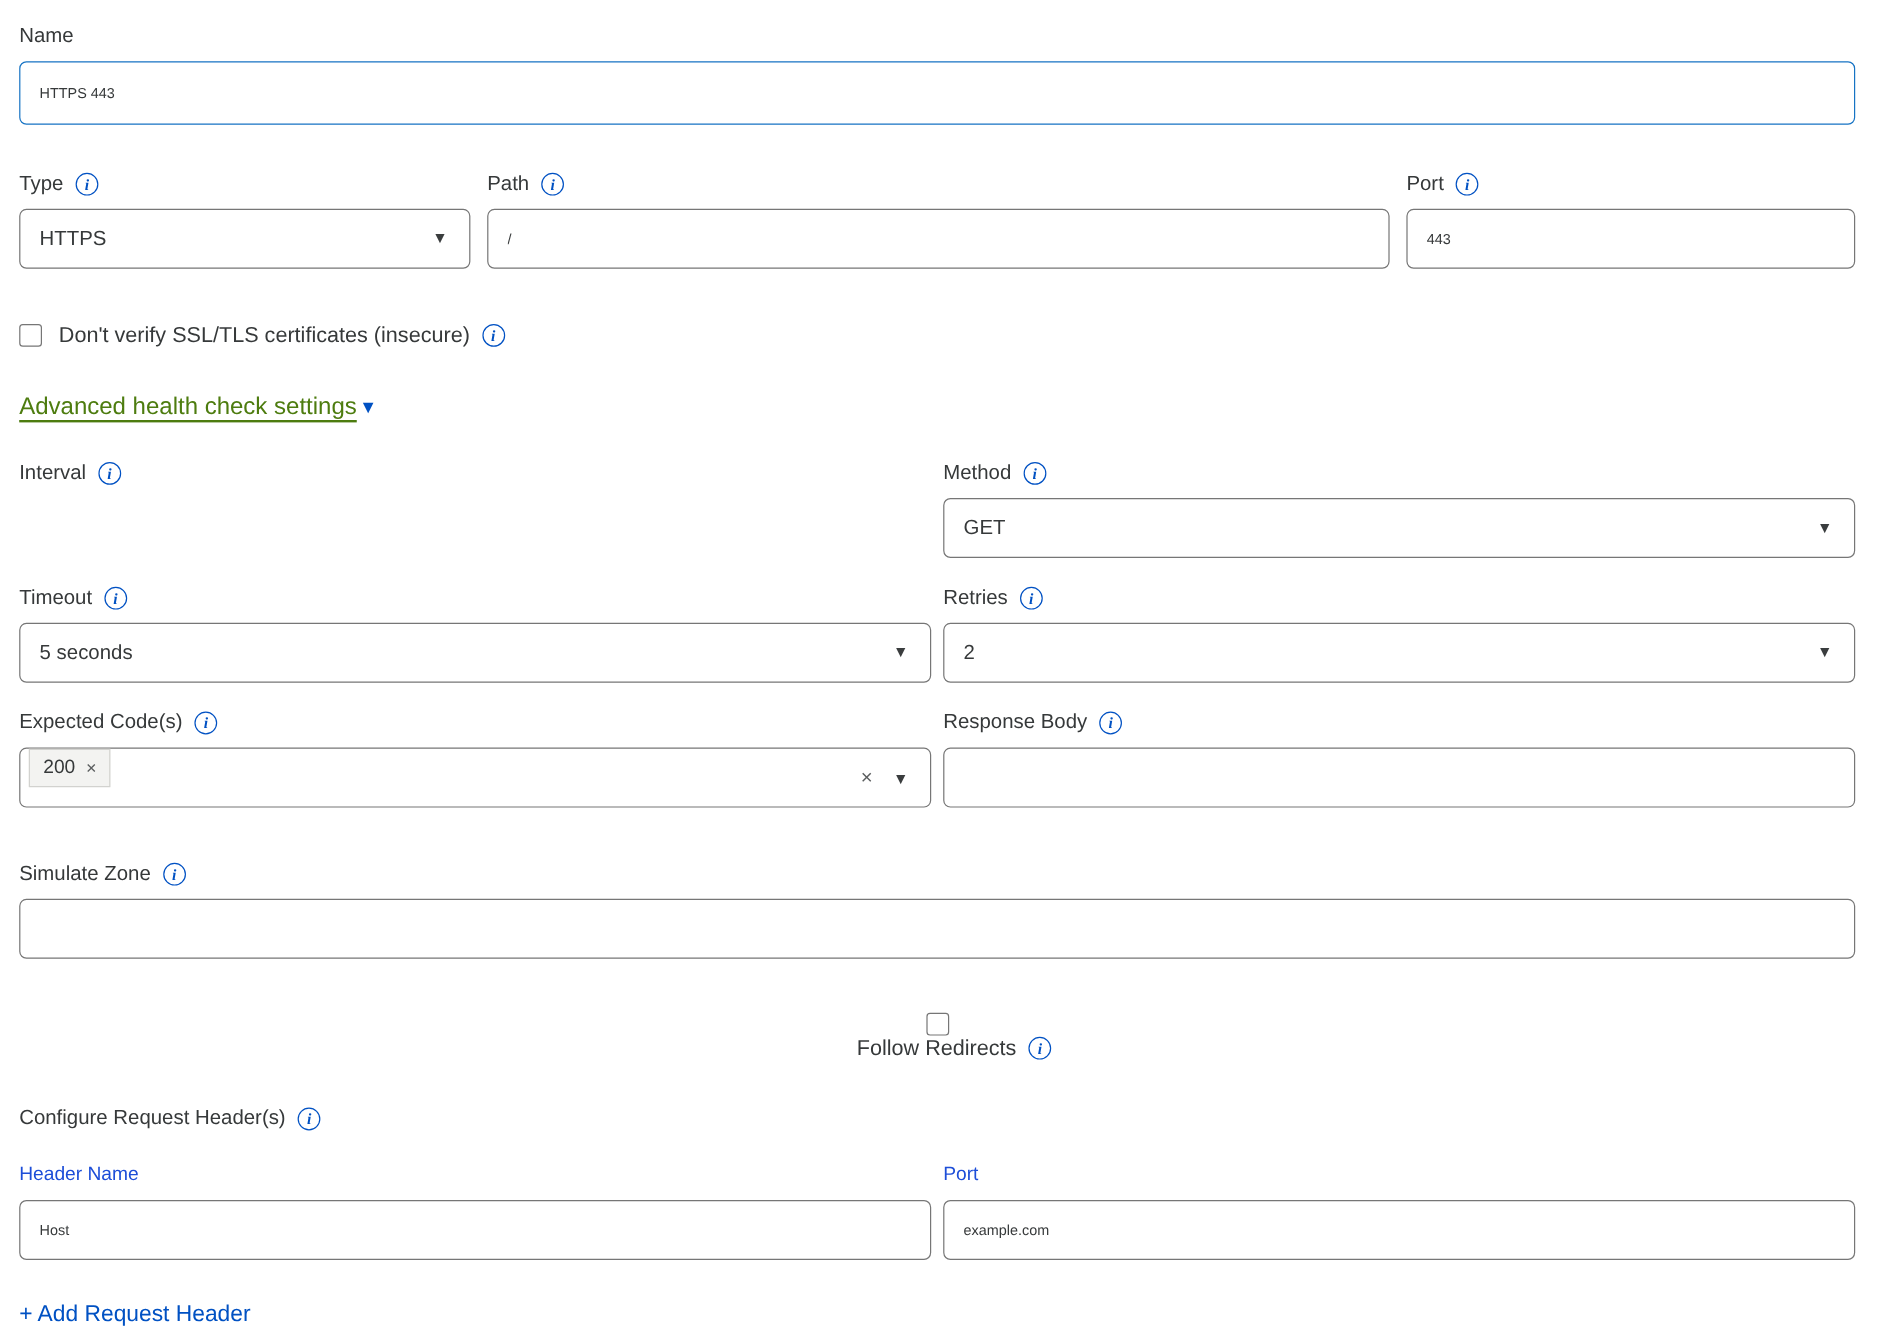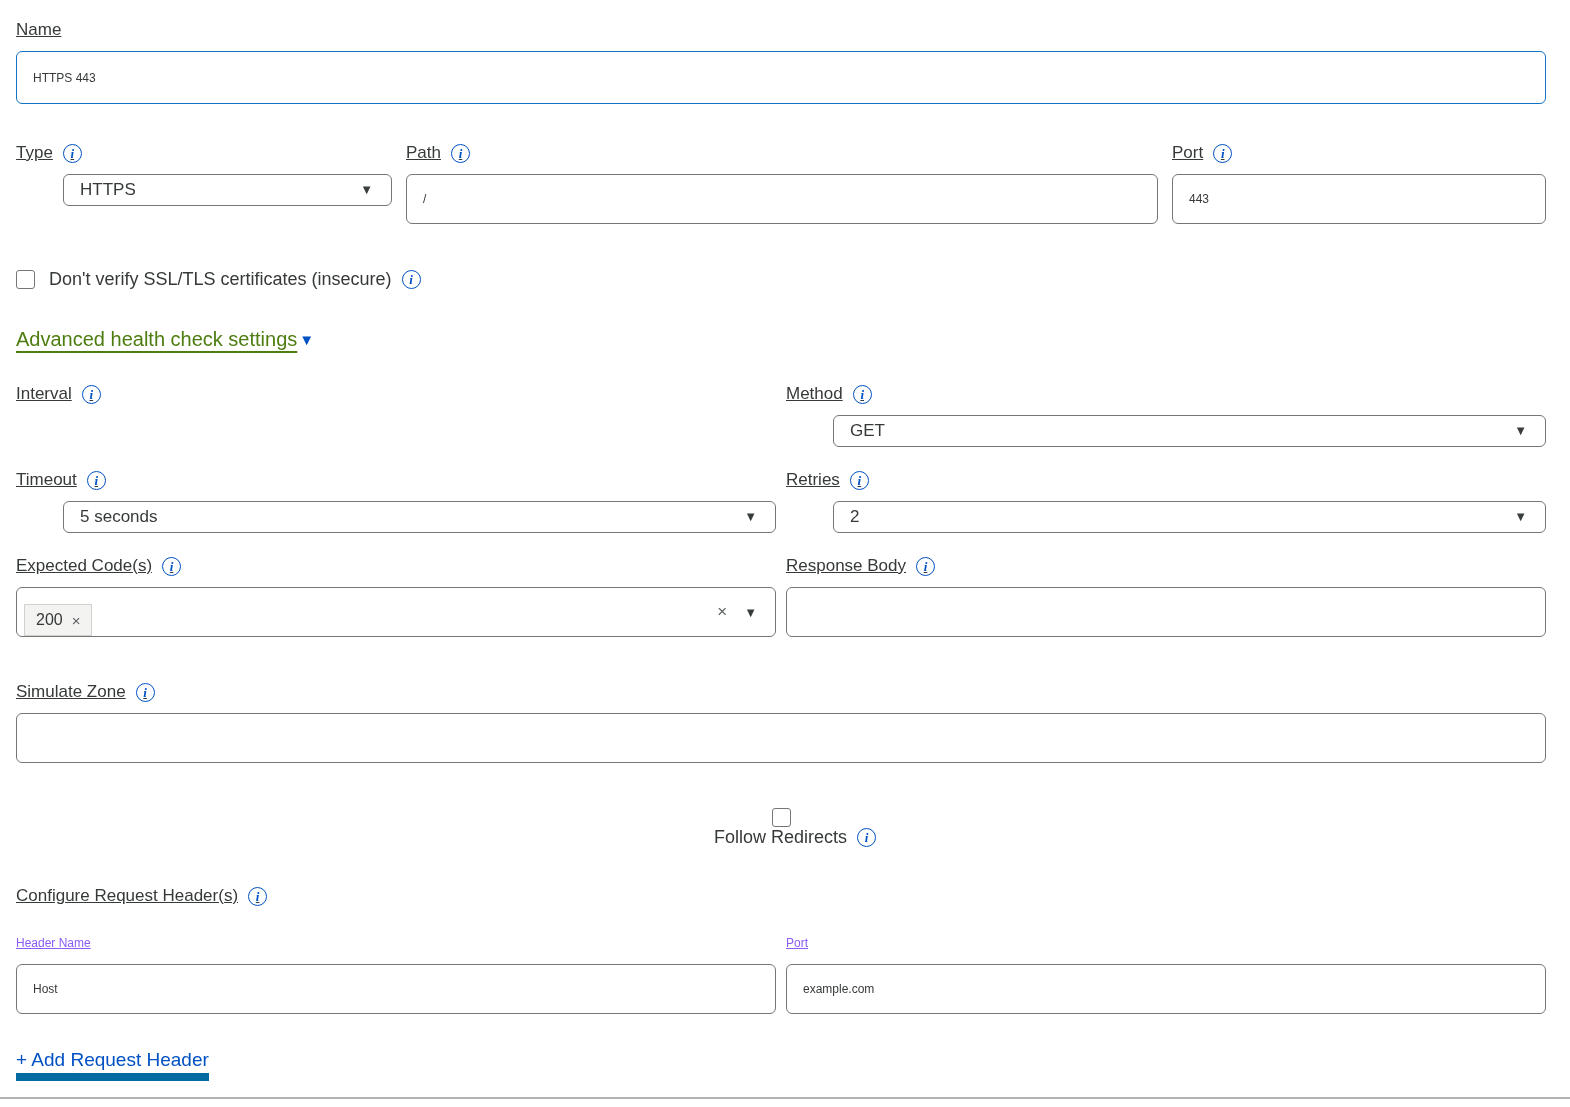--- a/index.html
+++ b/index.html
@@ -11,21 +11,20 @@
   }
   .content { padding: 18px 24px 0 16px; }
 
   .field-label {
     font-size: 17px;
     line-height: 24px;
     color: #36393a;
     display: flex;
     align-items: center;
     margin-bottom: 9px;
-    text-decoration: underline;
   }
   .info-icon {
     display: inline-flex;
     align-items: center;
     justify-content: center;
     width: 19px;
     height: 19px;
     border: 1.6px solid #0051c3;
     border-radius: 50%;
     color: #0051c3;
@@ -48,31 +47,30 @@
     font-family: inherit;
     background: #fff;
     outline: none;
   }
   input.text-input.focused {
     border: 1.5px solid #1673c4;
     height: 53px;
   }
   .select-box {
     position: relative;
-    height: 32px;
+    height: 50px;
     border: 1px solid #767676;
     border-radius: 6px;
     background: #fff;
     display: flex;
     align-items: center;
     padding: 0 44px 0 16px;
     font-size: 17px;
     color: #36393a;
     cursor: pointer;
-    margin-left: 47px;
   }
   .select-caret {
     position: absolute;
     right: 18px;
     top: 50%;
     transform: translateY(-54%);
     font-size: 13px;
     color: #3a3d3e;
   }
   .row3 {
@@ -118,21 +116,21 @@
     margin-left: 2px;
     line-height: 1;
   }
   .multiselect {
     position: relative;
     height: 50px;
     border: 1px solid #767676;
     border-radius: 6px;
     background: #fff;
     display: flex;
-    align-items: flex-end;
+    align-items: flex-start;
     padding: 0 86px 0 7px;
   }
   .tag-chip {
     display: inline-flex;
     align-items: center;
     background: #f3f3f1;
     border: 1px solid #d2d2cf;
     padding: 6px 11px;
     font-size: 16px;
     color: #36393a;
@@ -144,25 +142,24 @@
     right: 18px;
     top: 50%;
     transform: translateY(-50%);
     display: flex;
     align-items: center;
     gap: 17px;
   }
   .ms-clear { color: #5b5e5f; font-size: 17px; cursor: pointer; }
   .ms-caret { font-size: 13px; color: #3a3d3e; cursor: pointer; }
   .sub-label {
-    font-size: 12px;
+    font-size: 16px;
     line-height: 22px;
     margin-bottom: 10px;
-    color: #8b5cf6;
-    text-decoration: underline;
+    color: #1d4ed8;
   }
   a.add-link {
     color: #0051c3;
     font-size: 19px;
     text-decoration: none;
     border-bottom: 8px solid #0369a1;
     padding-bottom: 3px;
     cursor: pointer;
   }
   .bottom-rule {

